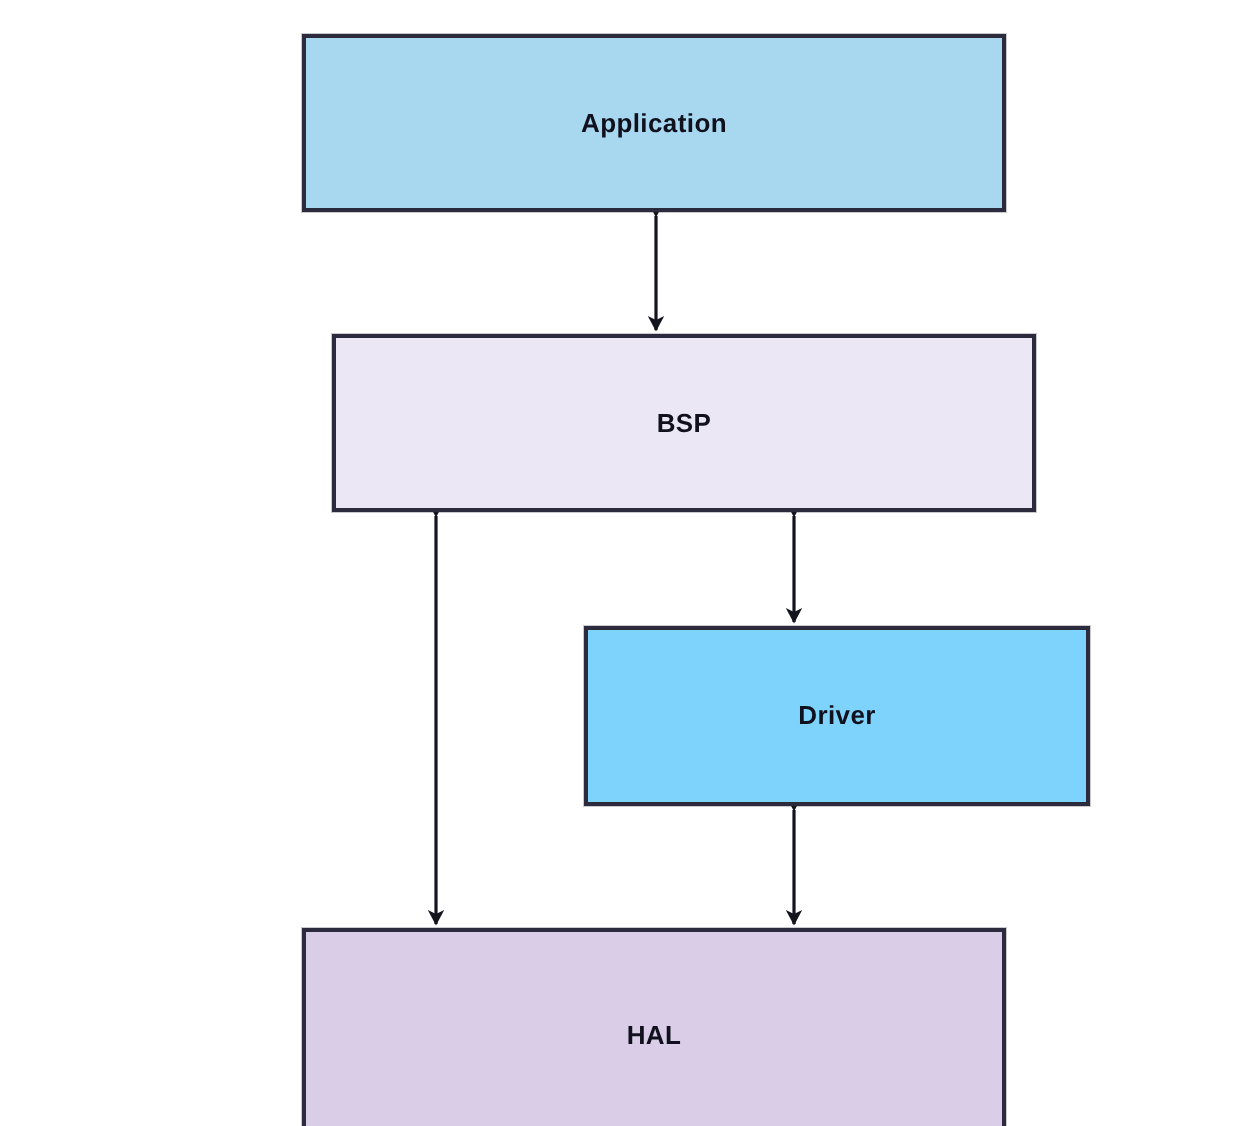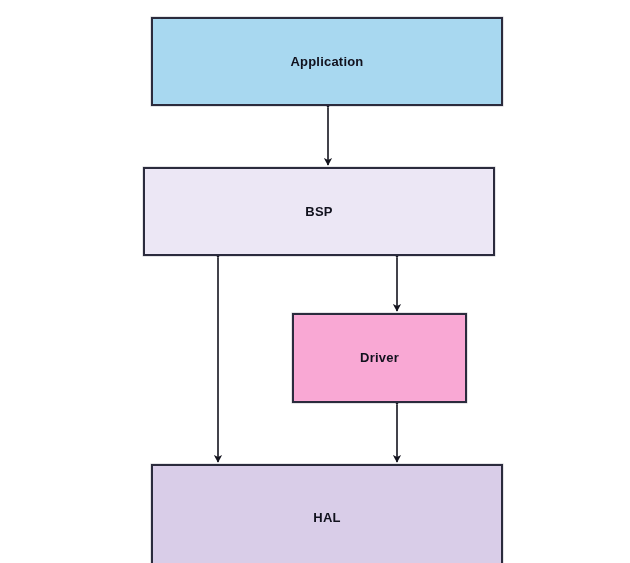--- a/index.html
+++ b/index.html
@@ -101,25 +101,25 @@
 
     <line x1="397" y1="258" x2="397" y2="311" marker-start="url(#arrowhead-start)" marker-end="url(#arrowhead-end)" stroke="#14141e"></line>
 
     <line x1="397" y1="405" x2="397" y2="462" marker-start="url(#arrowhead-start)" marker-end="url(#arrowhead-end)" stroke="#14141e"></line>
   </svg>
 
   <div class="node" id="node-application" style="left: 151px; top: 17px; width: 352px; height: 89px; background: rgb(168, 216, 240); border-color: rgb(43, 43, 61);">
     <span class="node-label">Application</span>
   </div>
 
-  <div class="node" id="node-bsp" style="left: 143px; top: 167px; width: 352px; height: 89px; background: rgb(236, 231, 245); border-color: rgb(43, 43, 61);">
+  <div class="node" id="node-bsp" style="left: 166px; top: 167px; width: 352px; height: 89px; background: rgb(236, 231, 245); border-color: rgb(43, 43, 61);">
     <span class="node-label">BSP</span>
   </div>
 
-  <div class="node" id="node-driver" style="left: 292px; top: 313px; width: 175px; height: 90px; background: #f9a8d4; border-color: rgb(43, 43, 61);">
+  <div class="node" id="node-driver" style="left: 292px; top: 313px; width: 253px; height: 90px; background: #7dd3fc; border-color: rgb(43, 43, 61);">
     <span class="node-label">Driver</span>
   </div>
 
   <div class="node" id="node-hal" style="left: 151px; top: 464px; width: 352px; height: 107px; background: rgb(217, 205, 232); border-color: rgb(43, 43, 61);">
     <span class="node-label">HAL</span>
   </div>
 
 </div>
 
 </body></html>

